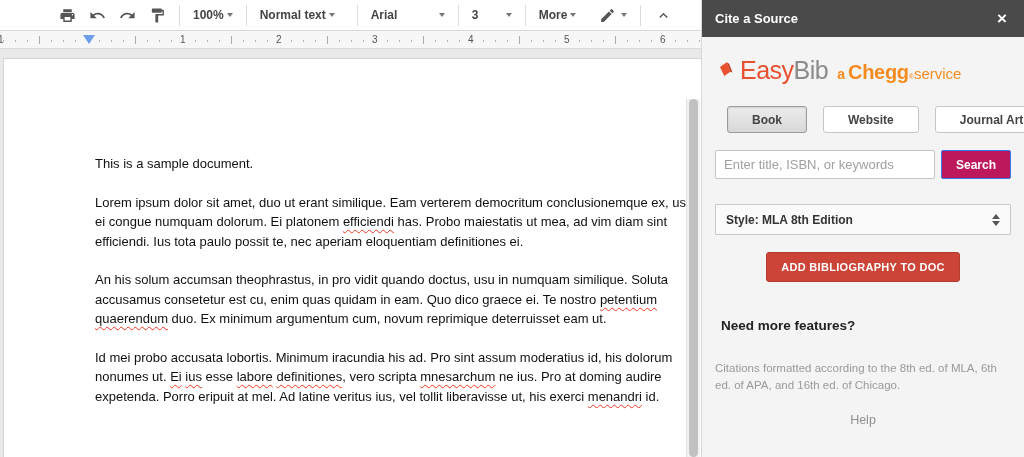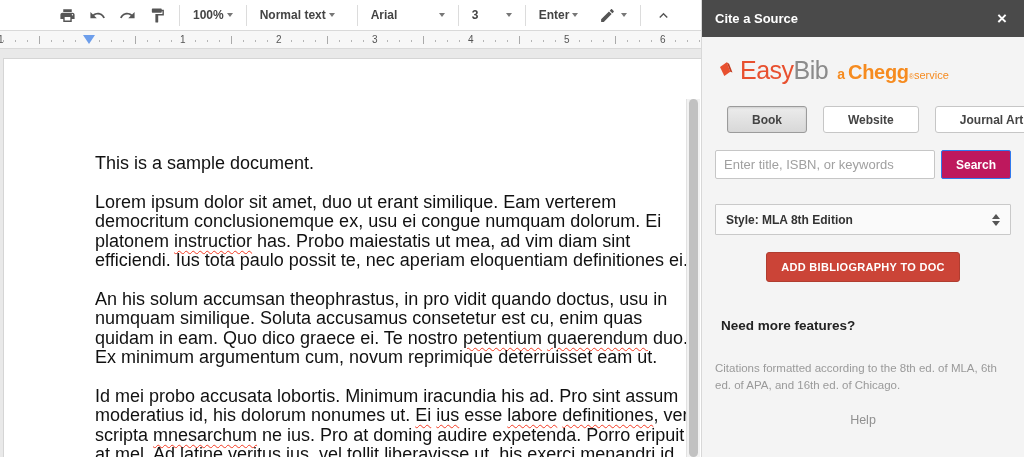--- a/index.html
+++ b/index.html
@@ -19,41 +19,41 @@
   
   .ruler { position:relative; height:18px; background:#f7f7f7; border-bottom:1px solid #d9d9d9; flex:none; overflow:hidden; }
   .tick-s { position:absolute; top:9px; width:1px; height:2px; background:#b5b5b5; }
   .tick-m { position:absolute; top:5px; width:1px; height:8px; background:#aaa; }
   .rnum { position:absolute; top:3px; font-size:10px; color:#555; }
   .marker { position:absolute; top:4px; width:0; height:0; border-left:6px solid transparent; border-right:6px solid transparent; border-top:9px solid #6d9eeb; cursor:pointer; }
 
   
   .canvas { position:relative; flex:1; background:#e9e9e9; overflow:hidden; }
   .page { position:absolute; left:3px; top:9px; width:713px; bottom:-2px; background:#fff; border:1px solid #d5d5d5; border-bottom:none; padding:95px 15px 0 91px; cursor:text; }
-  .page p { font-size:18px; line-height:19.5px; color:#111; margin:0 0 19px 0; max-width:608px; }
+  .page p { font-size:13px; line-height:19.5px; color:#111; margin:0 0 19px 0; max-width:608px; }
   .sp { text-decoration:underline; text-decoration-style:wavy; text-decoration-color:#f33a22; text-decoration-thickness:1px; text-underline-offset:3px; }
 
   .scrollbar { position:absolute; right:1px; top:50px; bottom:0; width:14px; background:#f2f2f2; border-left:1px solid #e2e2e2; }
   .thumb { position:absolute; left:2px; right:2px; top:0; bottom:0; background:#c1c1c1; border-radius:5px; }
 
   
   .sidebar { width:323px; height:457px; background:#f4f4f4; border-left:1px solid #d8d8d8; display:flex; flex-direction:column; }
   .sb-header { height:37px; background:#4a4a4a; color:#fff; display:flex; align-items:center; padding:0 13px; flex:none; }
   .sb-title { font-size:13px; font-weight:bold; flex:1; }
   .sb-close { background:none; border:none; color:#fff; font-size:17px; font-weight:bold; cursor:pointer; line-height:1; padding:2px 4px; }
   .sb-body { flex:1; padding:0 13px; }
 
   .logo { display:flex; align-items:baseline; margin:19px 0 0 2px; white-space:nowrap; }
   .logo svg { width:21px; height:19px; align-self:center; margin-right:2px; }
   .lg-easy { font-size:25px; color:#e8502f; letter-spacing:-0.5px; }
   .lg-bib  { font-size:25px; color:#8b8b8b; letter-spacing:-0.5px; }
   .lg-a    { font-size:14px; font-weight:bold; color:#f68b1f; margin-left:9px; }
   .lg-chegg{ font-size:20px; font-weight:bold; color:#f68b1f; margin-left:3px; letter-spacing:-0.3px; }
   .lg-reg  { font-size:7px; color:#f68b1f; vertical-align:super; }
-  .lg-svc  { font-size:11px; color:#f68b1f; }
+  .lg-svc  { font-size:15px; color:#f68b1f; }
 
   .tabs { display:flex; gap:4px; margin-top:21px; }
   .tab { flex:none; height:27px; padding:0 24px; font-family:inherit; font-size:12px; font-weight:bold; color:#444; background:#fff; border:1px solid #c6c6c6; border-radius:3px; cursor:pointer;margin-left:12px; }
   .tab.selected { background:linear-gradient(#ececec,#d8d8d8); border-color:#9b9b9b; box-shadow:inset 0 1px 2px rgba(0,0,0,.12); }
 
   .searchrow { display:flex; gap:6px; margin-top:17px; }
   .searchrow input { flex:1; height:29px; border:1px solid #c6c6c6; border-radius:2px; padding:0 8px; font-family:inherit; font-size:13px; color:#333; background:#fff; min-width:0; }
   .searchrow input::placeholder { color:#a0a0a0; }
   .search-btn { width:70px; height:29px; background:#be185d; border:1px solid #3079ed; border-radius:2px; color:#fff; font-family:inherit; font-size:12px; font-weight:bold; cursor:pointer; }
 
@@ -116,21 +116,21 @@
         <span>Arial</span>
         <span class="caret"></span>
       </button>
       <div class="sep"></div>
       <button class="tdrop" style="min-width:52px; justify-content:space-between;">
         <span>3</span>
         <span class="caret"></span>
       </button>
       <div class="sep"></div>
       <button class="tdrop">
-        <span>Enter</span>
+        <span>More</span>
         <span class="caret"></span>
       </button>
       <div style="flex:1;"></div>
       <button class="tbtn" title="Editing mode">
         <svg viewBox="0 0 24 24">
             <path d="M3 17.25V21h3.75L17.81 9.94l-3.75-3.75L3 17.25zM20.71 7.04c.39-.39.39-1.02 0-1.41l-2.34-2.34c-.39-.39-1.02-.39-1.41 0l-1.83 1.83 3.75 3.75 1.83-1.83z"></path>
           </svg>
         <span class="caret" style="margin-left:5px;"></span>
       </button>
       <div class="sep"></div>
@@ -205,21 +205,21 @@
           <span class="rnum" style="left: 660px;">6</span>
         </div>
       <div class="marker" style="left:83px;"></div>
       <div class="marker" style="left:701px;"></div>
     </div>
 
     <div class="canvas">
       <div class="page">
         <div>
             <p>This is a sample document.</p>
-            <p>Lorem ipsum dolor sit amet, duo ut erant similique. Eam verterem democritum conclusionemque ex, usu ei congue numquam dolorum. Ei platonem <span class="sp">instructior</span> has. Probo maiestatis ut mea, ad vim diam sint efficiendi. Ius tota paulo possit te, nec aperiam eloquentiam definitiones ei.</p>
+            <p>Lorem ipsum dolor sit amet, duo ut erant similique. Eam verterem democritum conclusionemque ex, usu ei congue numquam dolorum. Ei platonem <span class="sp">efficiendi</span> has. Probo maiestatis ut mea, ad vim diam sint efficiendi. Ius tota paulo possit te, nec aperiam eloquentiam definitiones ei.</p>
             <p>An his solum accumsan theophrastus, in pro vidit quando doctus, usu in numquam similique. Soluta accusamus consetetur est cu, enim quas quidam in eam. Quo dico graece ei. Te nostro <span class="sp">petentium</span> <span class="sp">quaerendum</span> duo. Ex minimum argumentum cum, novum reprimique deterruisset eam ut.</p>
             <p>Id mei probo accusata lobortis. Minimum iracundia his ad. Pro sint assum moderatius id, his dolorum nonumes ut. <span class="sp">Ei</span> <span class="sp">ius</span> esse <span class="sp">labore</span> <span class="sp">definitiones</span>, vero scripta <span class="sp">mnesarchum</span> ne ius. Pro at doming audire expetenda. Porro eripuit at mel. Ad latine veritus ius, vel tollit liberavisse ut, his exerci <span class="sp">menandri</span> id.</p>
           </div>
       </div>
       <div class="scrollbar">
         <div class="thumb"></div>
       </div>
     </div>
   </div>
 

